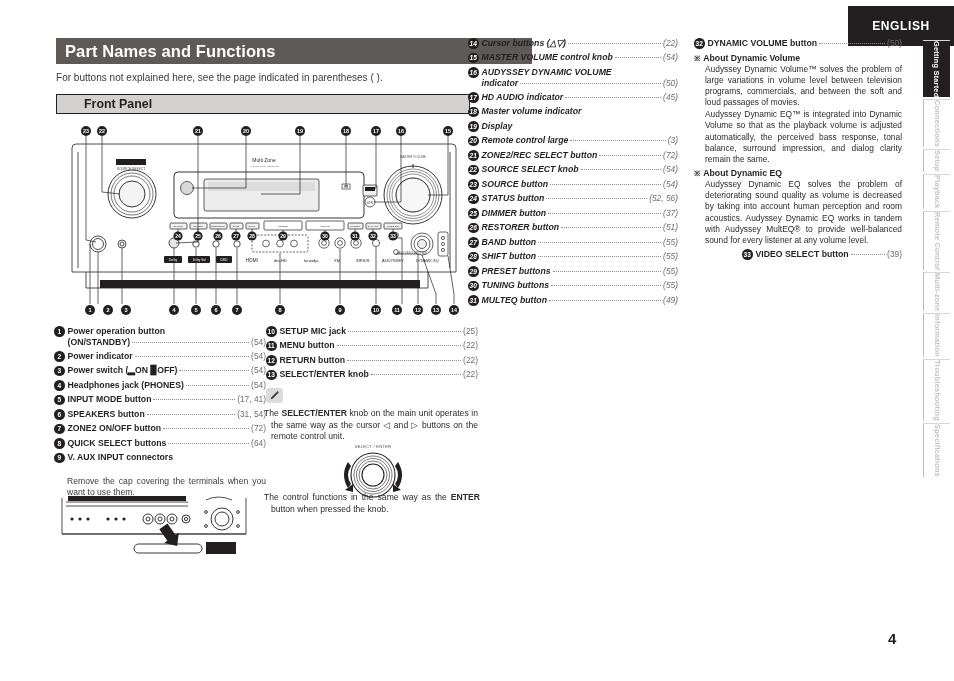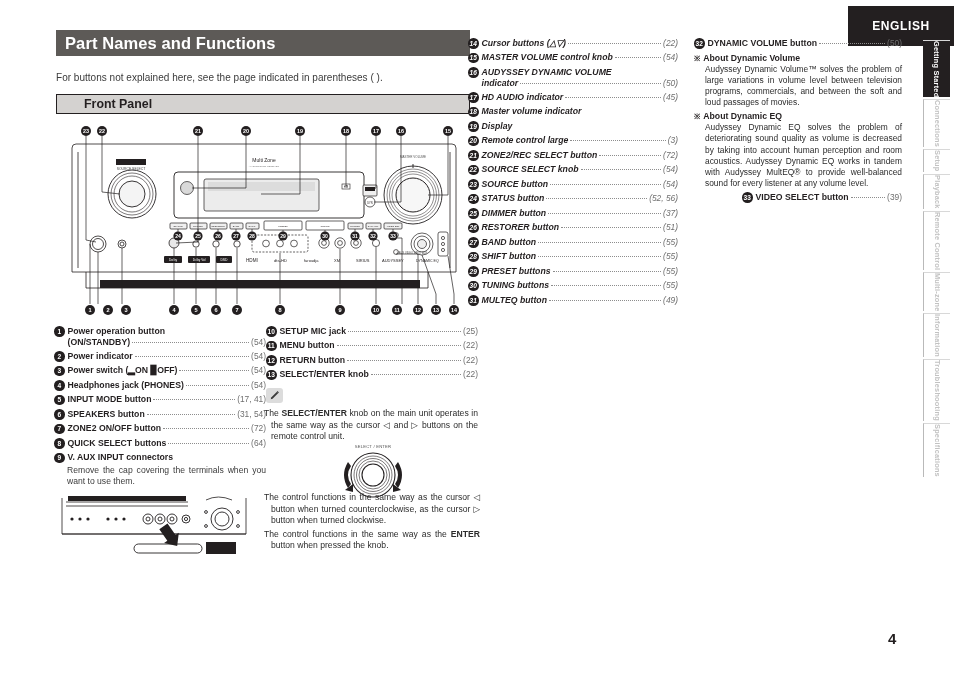--- a/index.html
+++ b/index.html
@@ -36,21 +36,21 @@
     writing-mode:vertical-rl;
     white-space:nowrap;
   }
   .side-tab.active{ background:#231f20; color:#fff; border-left:none; }
   .t-gs{ height:68px; } .t-cn{ height:54px; } .t-su{ height:34px; }
   .t-pb{ height:42px; } .t-rc{ height:62px; } .t-mz{ height:48px; }
   .t-in{ height:50px; } .t-tr{ height:64px; } .t-sp{ height:56px; }
 
   
   .title-bar{
-    position:absolute; left:56px; top:30px; width:414px; height:26px;
+    position:absolute; left:56px; top:38px; width:476px; height:26px;
     background:#5d5a57; color:#fff;
     display:flex; align-items:center; padding-left:9px;
     font-size:16.5px; font-weight:bold; letter-spacing:.1px;
   }
   .subtitle{
     position:absolute; left:56px; top:72px; width:420px;
     font-size:10px; color:#3b3b3b; letter-spacing:.02px;
   }
   .section-bar{
     position:absolute; left:56px; top:94px; width:414px; height:20px;
@@ -91,21 +91,21 @@
     border-bottom:1.1px dotted #8d8d8d;
     position:relative; top:-2px; min-width:6px;
   }
   .pg{ flex:none; color:#6f6f6f; font-weight:normal; font-size:8.4px; }
   .li.wrap{ display:block; white-space:normal; }
   .li .line2{
     display:flex; align-items:baseline; margin-top:1px; padding-left:13.5px;
   }
   .note-body{
     font-size:8.6px; font-weight:normal; line-height:1.3;
-    padding-left:13px; margin-top:2px; margin-bottom:5px;
+    padding-left:13px; margin-top:13px; margin-bottom:5px;
     color:#3b3b3b; text-align:justify;
   }
 
   
   .pencil{
     position:absolute; left:266px; top:388px;
     width:17px; height:15px; background:#dcdcdc; border-radius:3px;
     display:flex; align-items:center; justify-content:center;
   }
   .bullets{
@@ -527,21 +527,20 @@
       <circle cx="37" cy="27" r="11" stroke-width="1.1" fill="#fff"></circle>
     </g>
     <path d="M12 14 Q4 27 12 40 L15 36 Q9 27 15 18 Z" fill="#231f20"></path>
     <path d="M9 42 L17 36 L17 44 Z" fill="#231f20"></path>
     <path d="M62 14 Q70 27 62 40 L59 36 Q65 27 59 18 Z" fill="#231f20"></path>
     <path d="M65 42 L57 36 L57 44 Z" fill="#231f20"></path>
   </svg>
 </div>
 
 <div class="bullets2">
-  <p>The control functions in the same way as the cursor ◁ button when turned counterclockwise, as the cursor ▷ button when turned clockwise.</p>
   <p><span>The control functions in the same way as the </span><b>ENTER</b><span> button when pressed the knob.</span></p>
 </div>
 
 <div class="vaux-fig">
   <svg width="215" height="70" viewBox="0 0 215 70">
     <g fill="none" stroke="#231f20" stroke-width="0.8">
       <path d="M6 10 L6 46 L190 46 L190 10"></path>
       <path d="M10 14 L132 14"></path>
       <path d="M10 18 L132 18"></path>
       <rect x="12" y="8" width="118" height="5" fill="#231f20" stroke="none"></rect>
@@ -702,20 +701,21 @@
     <span class="lbl">DYNAMIC VOLUME button</span>
     <span class="dots"></span>
     <span class="pg">(50)</span>
   </div>
 
   <div class="sec-head">
     <span class="sec-mark">※</span>
     <span>About Dynamic Volume</span>
   </div>
   <div class="prose">Audyssey Dynamic Volume™ solves the problem of large variations in volume level between television programs, commercials, and between the soft and loud passages of movies.</div>
+  <div class="prose" style="margin-top:-2px;">Audyssey Dynamic EQ™ is integrated into Dynamic Volume so that as the playback volume is adjusted automatically, the perceived bass response, tonal balance, surround impression, and dialog clarity remain the same.</div>
 
   <div class="sec-head">
     <span class="sec-mark">※</span>
     <span>About Dynamic EQ</span>
   </div>
   <div class="prose">Audyssey Dynamic EQ solves the problem of deteriorating sound quality as volume is decreased by taking into account human perception and room acoustics. Audyssey Dynamic EQ works in tandem with Audyssey MultEQ® to provide well-balanced sound for every listener at any volume level.</div>
 
   <div class="li" style="margin-top:2px;margin-left:48px;">
     <span class="num">33</span>
     <span class="lbl">VIDEO SELECT button</span>

